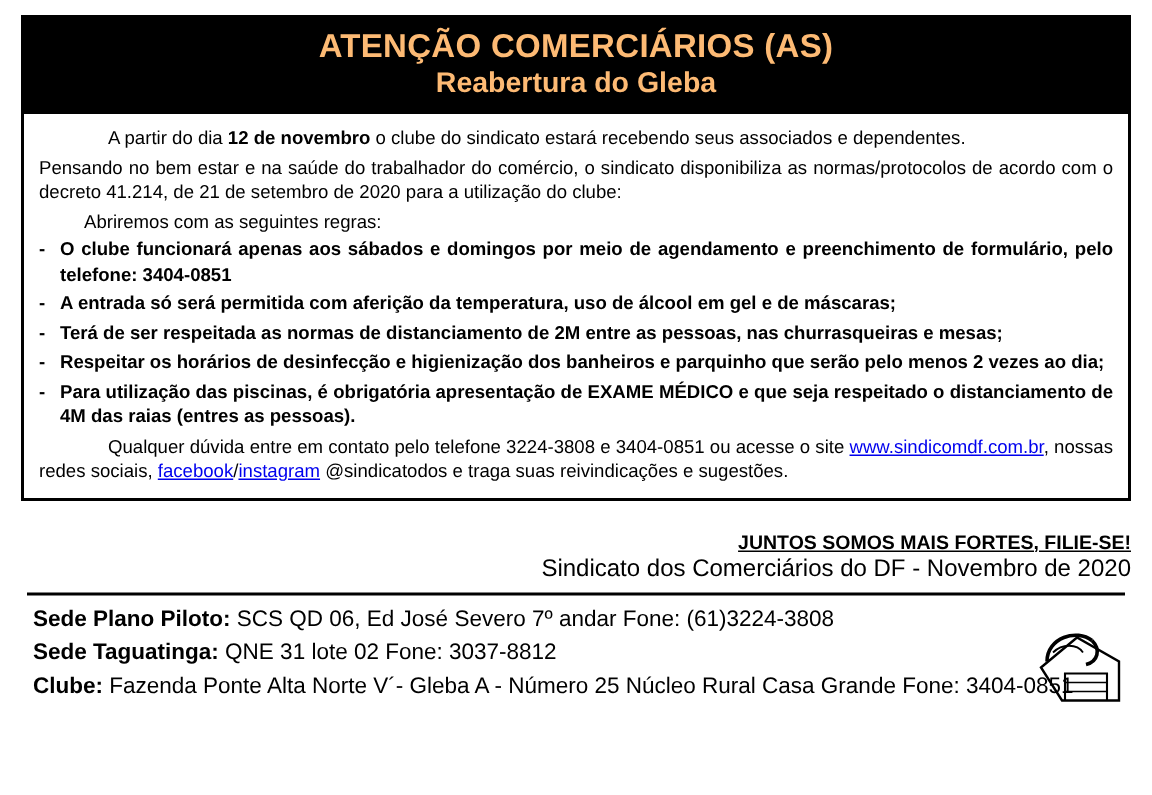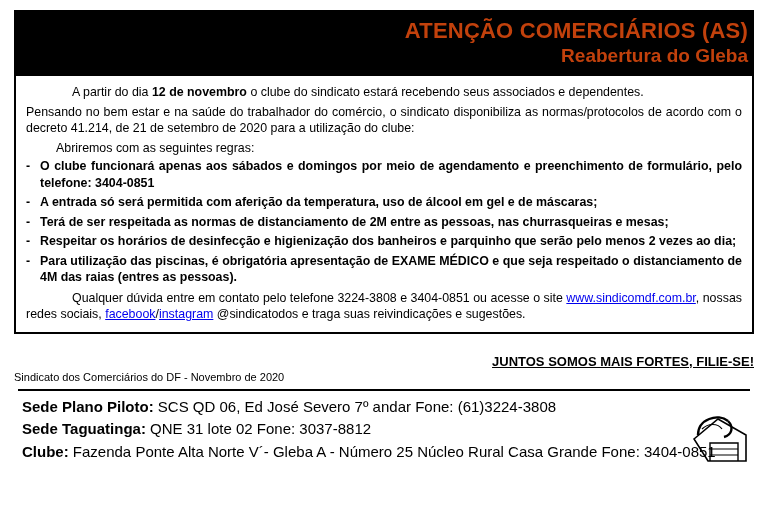--- a/index.html
+++ b/index.html
@@ -22,22 +22,22 @@
     background: #ffffff;
     padding: 10px 14px 8px 14px;
   }
   .notice-frame {
     border: 2px solid #000;
     box-sizing: border-box;
     width: 100%;
   }
   .header-band {
     background: #000000;
-    color: #c2410c;
-    text-align: right;
+    color: #fdba74;
+    text-align: center;
     padding: 6px 4px 8px 4px;
   }
   .header-line1 {
     font-size: 22px;
     font-weight: bold;
     letter-spacing: 0.2px;
     line-height: 1.15;
   }
   .header-line2 {
     font-size: 19px;
@@ -98,22 +98,22 @@
     text-align: center;
   }
   .slogan {
     text-align: right;
     font-weight: bold;
     font-size: 13px;
     margin: 20px 0 2px 0;
     text-decoration: underline;
   }
   .subslogan {
-    text-align: left;
-    font-size: 11px;
+    text-align: right;
+    font-size: 16px;
     margin: 0 0 6px 0;
   }
   .footer-rule {
     border-top: 2px solid #000;
     margin: 2px 4px 0 4px;
   }
   .footer {
     position: relative;
     padding: 5px 4px 0 8px;
     font-size: 15px;

